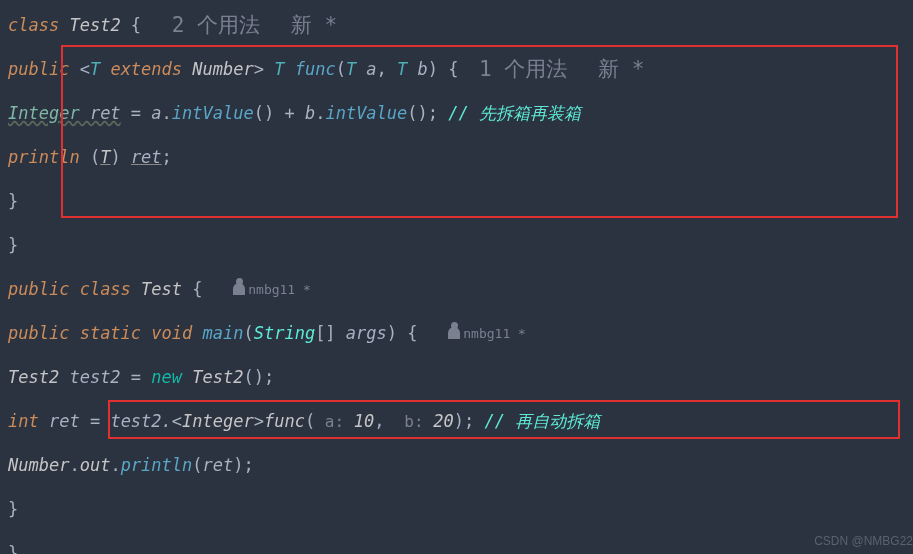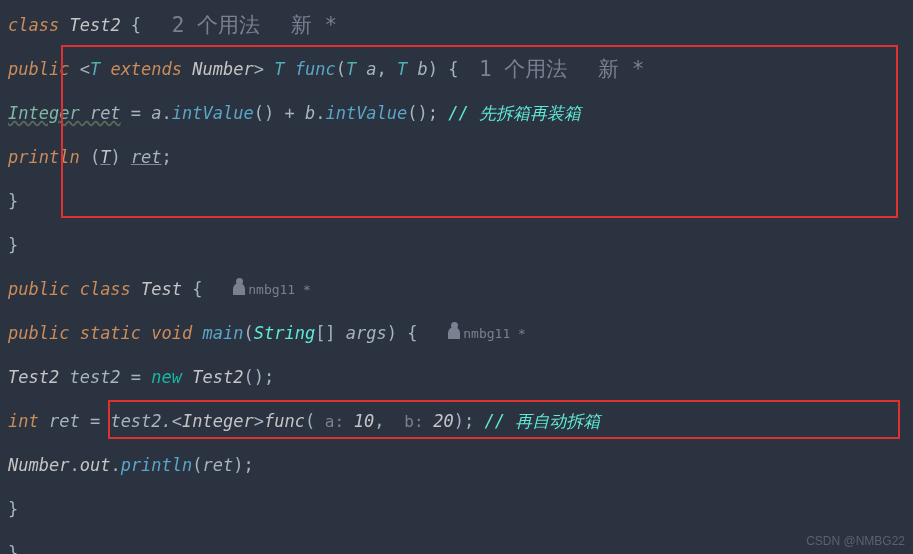--- a/index.html
+++ b/index.html
@@ -55,21 +55,21 @@
 .person { color: #7a8090; font-style: normal; font-size: 13px; }
 .red-box {
   position: absolute;
   border: 2px solid #e03030;
   pointer-events: none;
 }
 .box1 { left: 61px; top: 45px; width: 837px; height: 173px; }
 .box2 { left: 108px; top: 400px; width: 792px; height: 39px; }
 .watermark {
   position: absolute;
-  right: 8px;
+  right: 0;
   bottom: 4px;
   font-size: 12px;
   color: #5a6270;
   font-style: normal;
   font-family: sans-serif;
 }
 </style>
 </head>
 <body>
 

